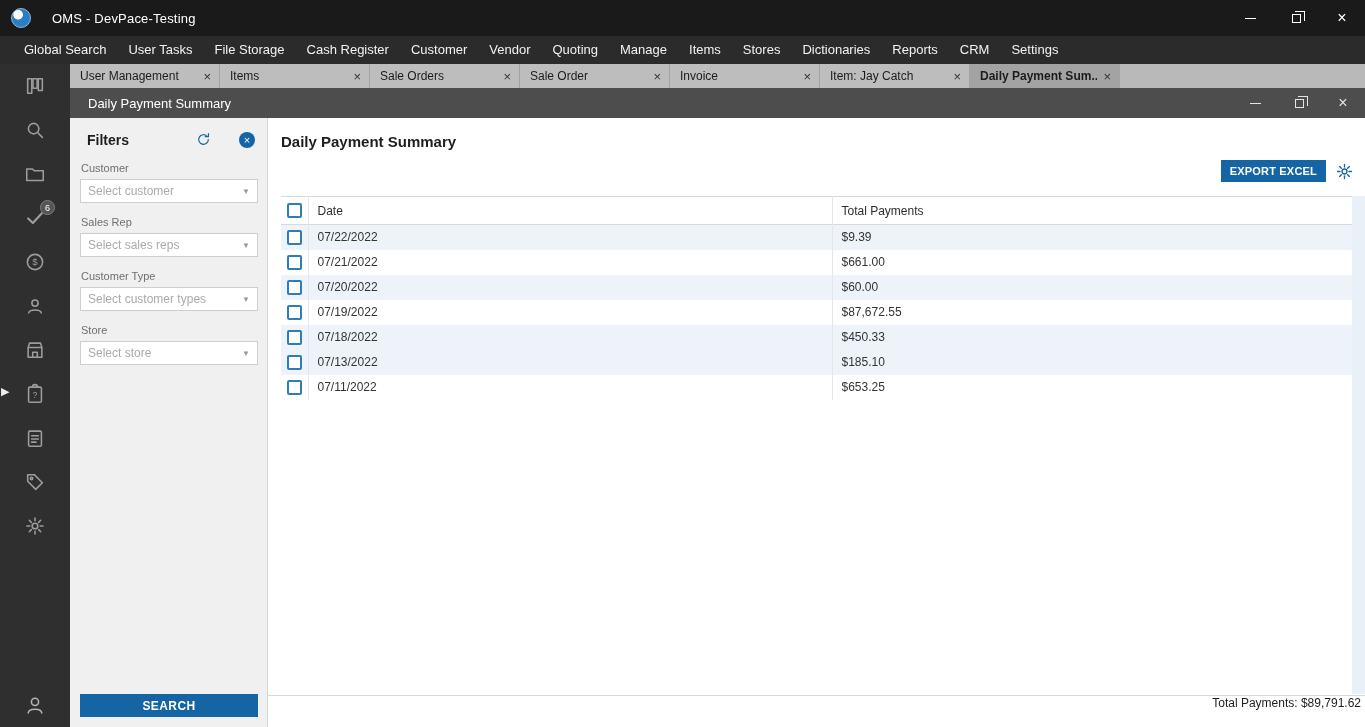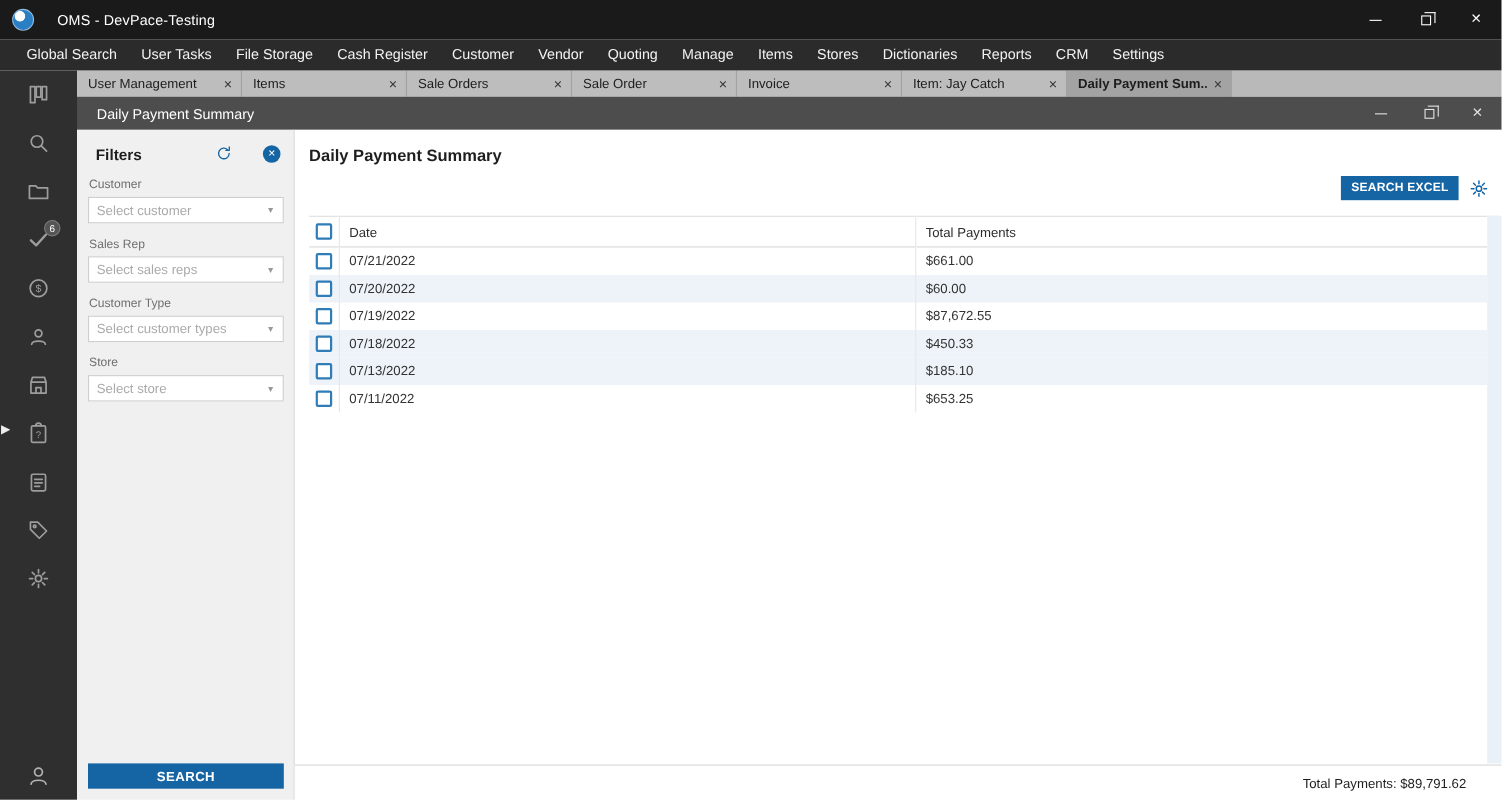--- a/index.html
+++ b/index.html
@@ -70,21 +70,21 @@
   th,td{text-align:left;font-weight:normal;}
   thead tr{border-top:1px solid #d8d8d8;border-bottom:1px solid #d8d8d8;}
   thead th{height:28px;padding:0 9px;color:#2d2d2d;}
   th.c-check,td.c-check{width:27px;padding:0 0 0 6px;}
   th.c-date{width:524px;}
   th.c-date,td.c-date,th.c-total,td.c-total{border-left:1px solid #e6e6e6;padding:0 9px;}
   tbody td{height:25px;}
   tbody tr.shaded{background:var(--row_alt);}
   .cb{display:inline-block;width:15px;height:15px;border:2px solid var(--cb);border-radius:2px;background:#fff;vertical-align:middle;}
   .scrollstrip{position:absolute;top:78px;right:0;width:13px;bottom:33px;background:#e9f0f7;}
-  .mfooter{position:absolute;left:0;right:0;bottom:0;height:32px;border-top:1px solid #d8d8d8;display:flex;align-items:center;justify-content:flex-end;padding-right:32px;font-size:12px;color:#1e1e1e;background:#fff;}
+  .mfooter{position:absolute;left:0;right:0;bottom:0;height:32px;border-top:1px solid #d8d8d8;display:flex;align-items:flex-start;justify-content:flex-end;padding-right:4px;font-size:12px;color:#1e1e1e;background:#fff;}
 </style>
 </head>
 <body>
 
 <div class="titlebar">
   <span class="logo"></span>
   <span class="win-title">OMS - DevPace-Testing</span>
   <div class="win-controls">
     <button class="winbtn">
         <span class="ic-min"></span>
@@ -275,36 +275,41 @@
           <span class="caret">▼</span>
         </div>
       </div>
     </div>
   <button class="search-btn">SEARCH</button>
 </aside>
 
 <main class="main">
   <h1 class="page-title">Daily Payment Summary</h1>
   <div class="actions">
-    <button class="export-btn">SEARCH EXCEL</button>
+    <button class="export-btn">EXPORT EXCEL</button>
     <span class="gear" id="gear-icon"><svg viewBox="0 0 24 24" fill="none" stroke="currentColor" stroke-width="1.7" stroke-linecap="round" stroke-linejoin="round">
           <circle cx="12" cy="12" r="3.1"></circle>
           <path d="M12 3.2v3.1M12 17.7v3.1M3.2 12h3.1M17.7 12h3.1M5.8 5.8L8 8M16 16l2.2 2.2M18.2 5.8L16 8M8 16l-2.2 2.2"></path>
         </svg></span>
   </div>
   <div class="table-wrap">
     <table>
       <thead>
         <tr>
           <th class="c-check"><span class="cb"></span></th>
           <th class="c-date">Date</th>
           <th class="c-total">Total Payments</th>
         </tr>
       </thead>
       <tbody id="rows">
+          <tr class="shaded">
+            <td class="c-check"><span class="cb"></span></td>
+            <td class="c-date">07/22/2022</td>
+            <td class="c-total">$9.39</td>
+          </tr>
           <tr>
             <td class="c-check"><span class="cb"></span></td>
             <td class="c-date">07/21/2022</td>
             <td class="c-total">$661.00</td>
           </tr>
           <tr class="shaded">
             <td class="c-check"><span class="cb"></span></td>
             <td class="c-date">07/20/2022</td>
             <td class="c-total">$60.00</td>
           </tr>

